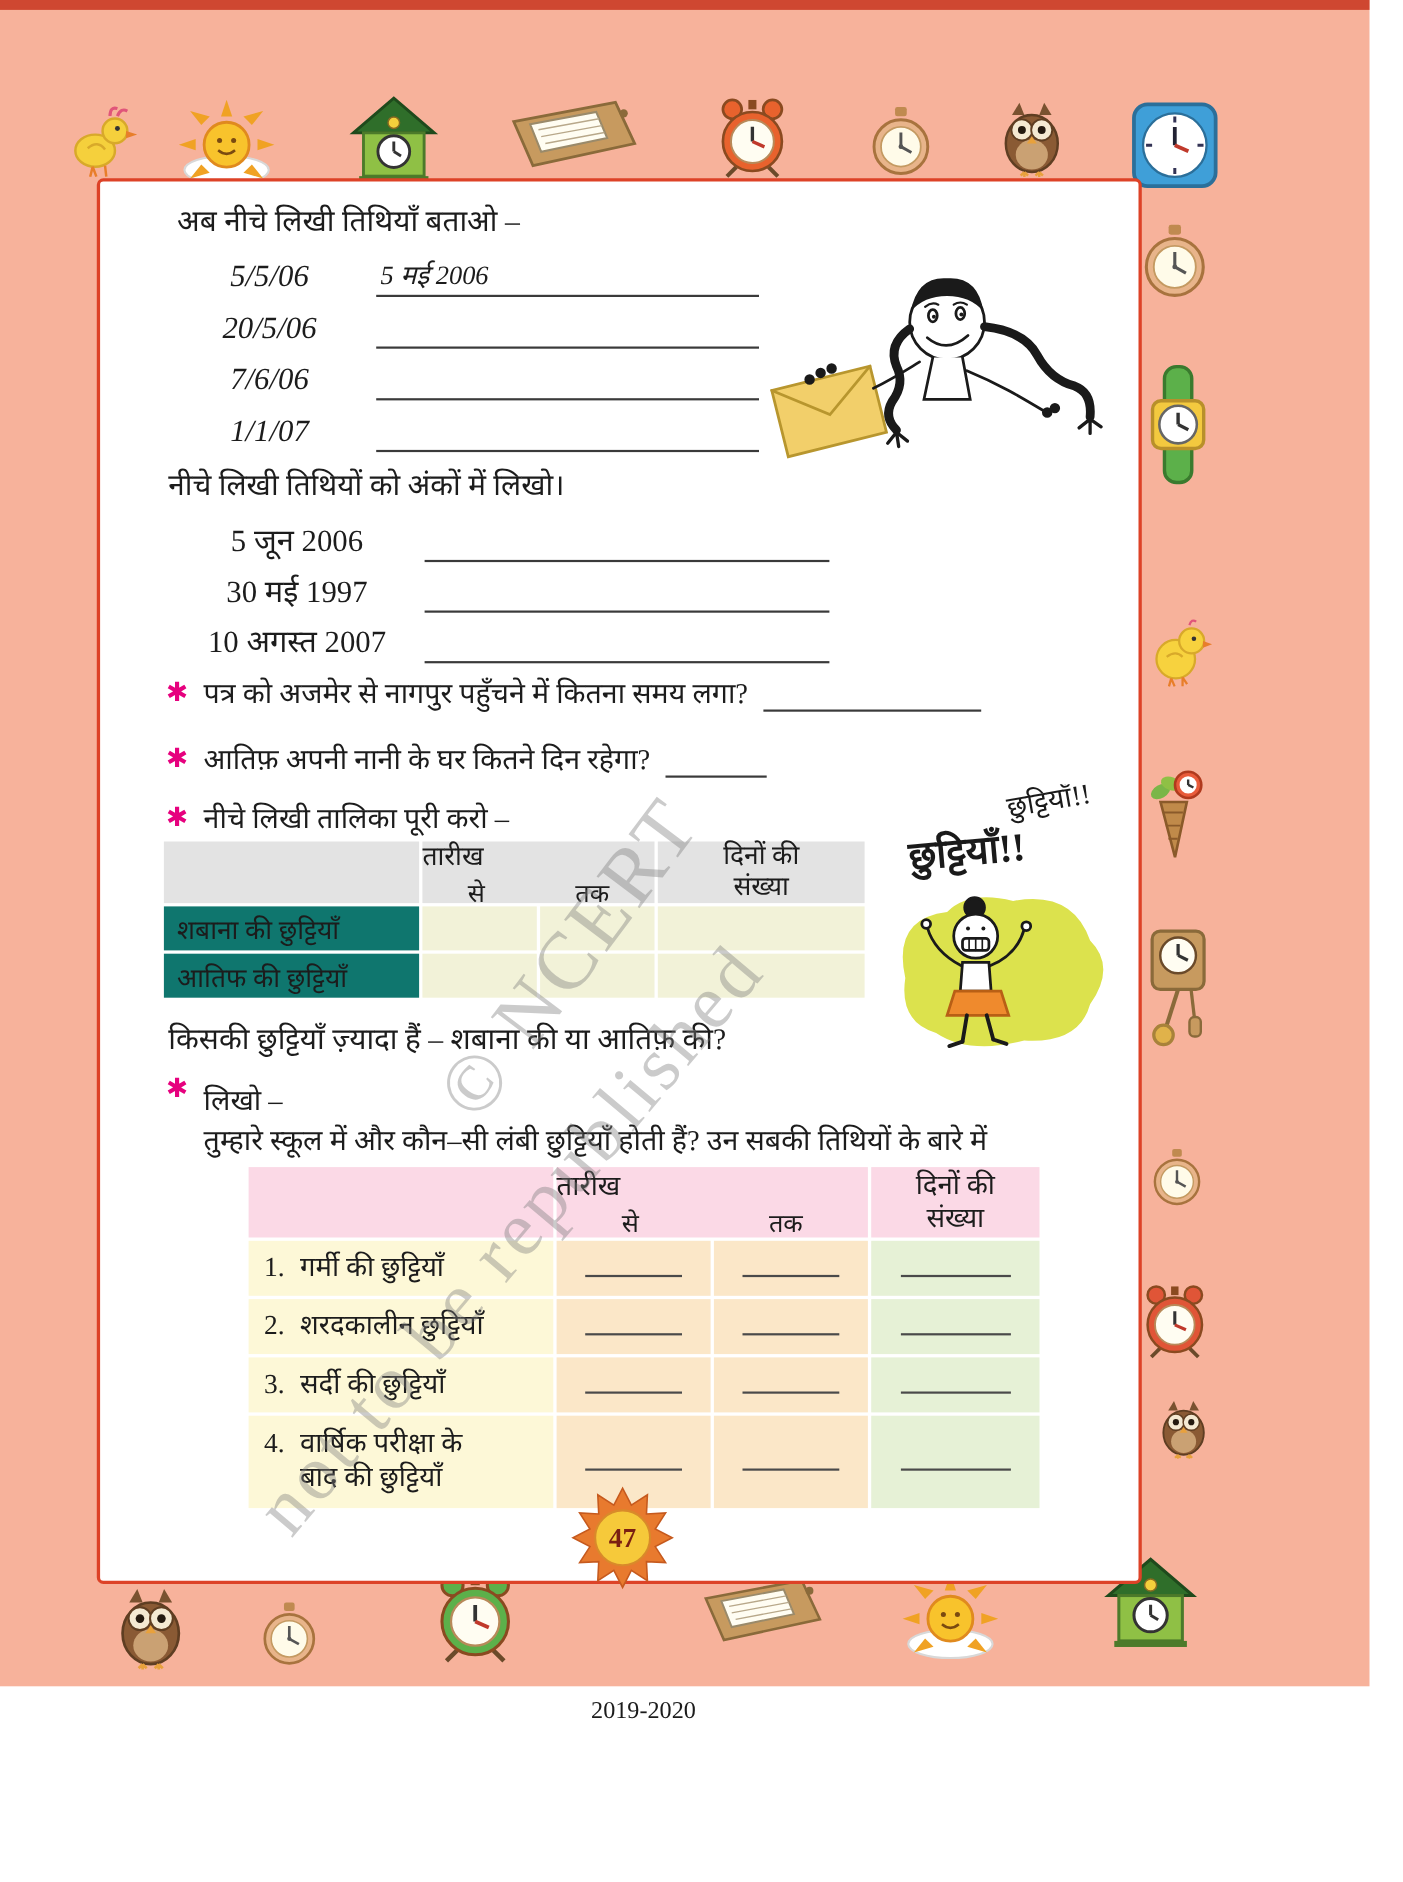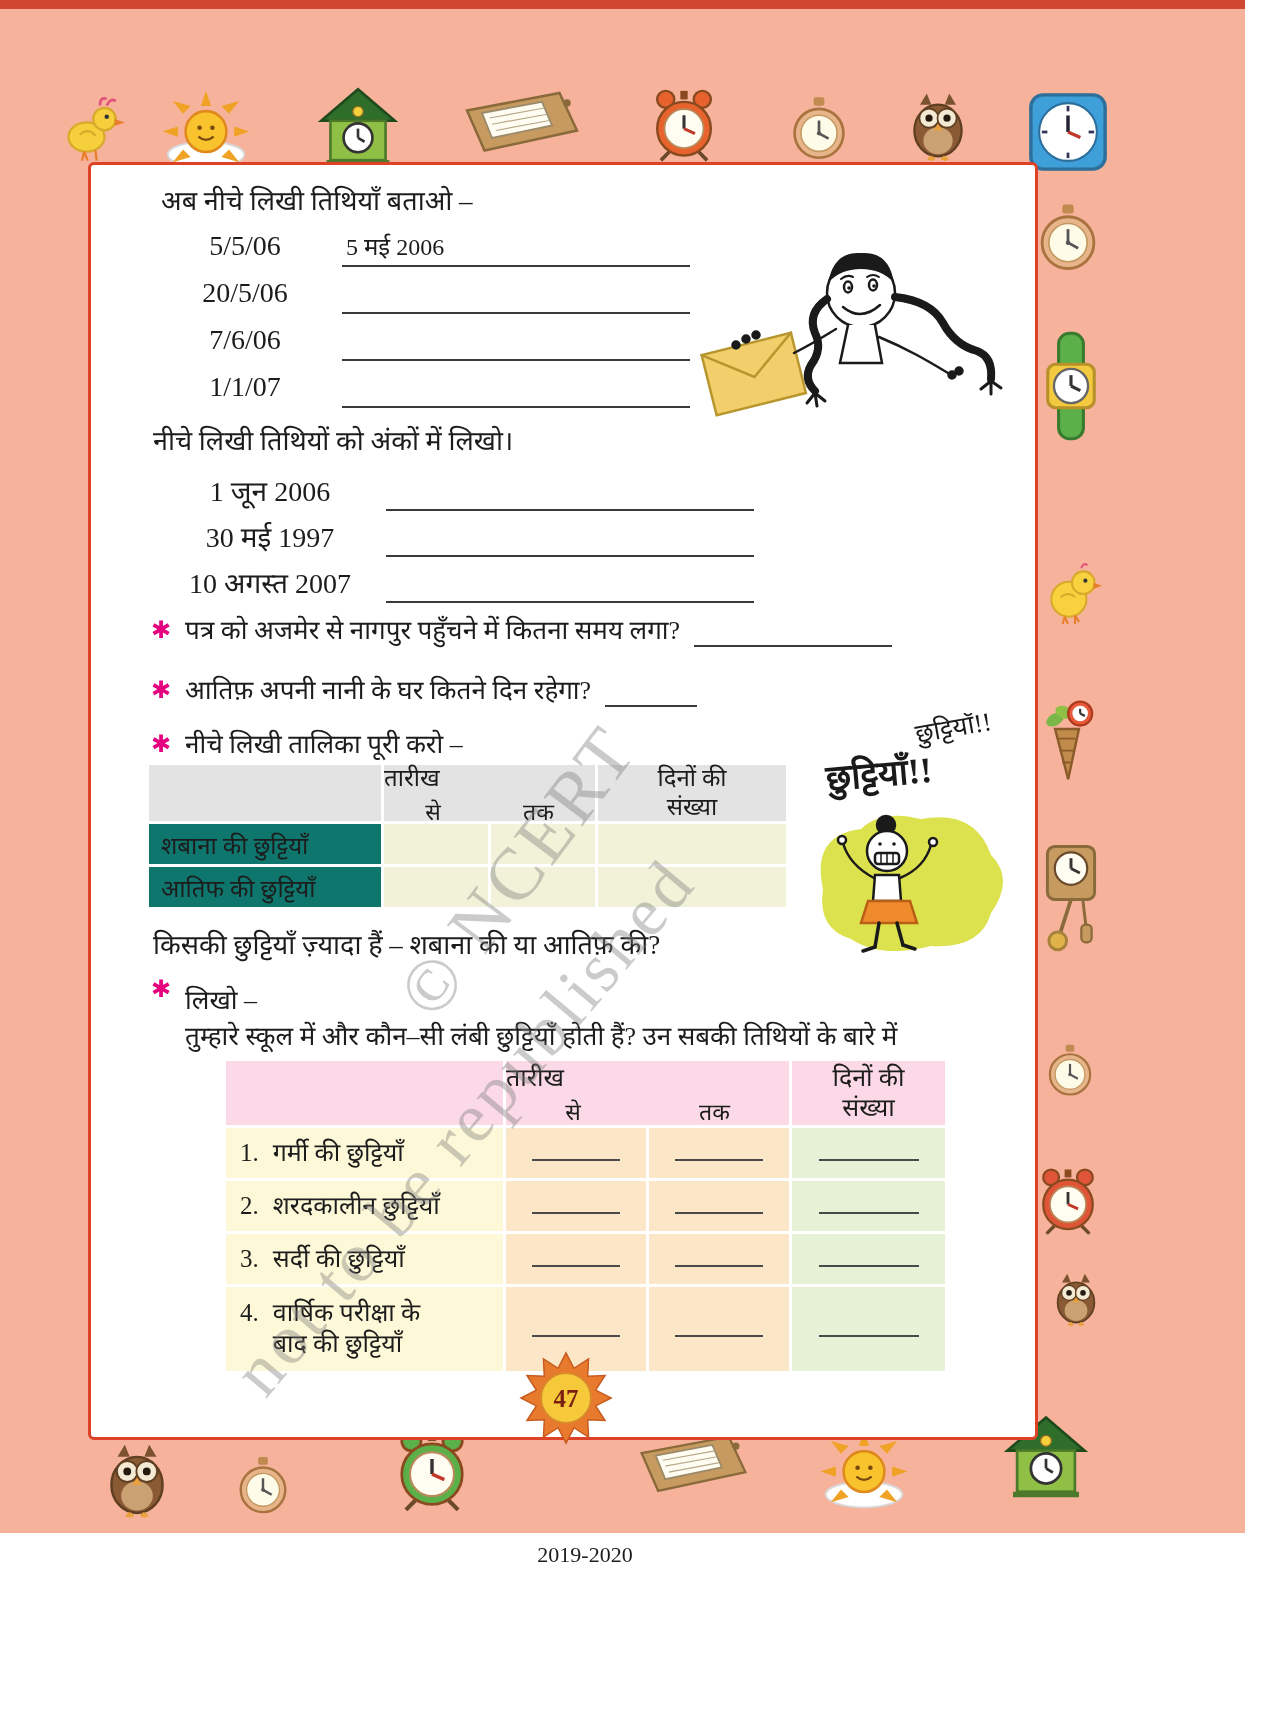--- a/index.html
+++ b/index.html
@@ -8,21 +8,21 @@
   .page { position:relative; width:1275px; height:1711px; background:#fff; overflow:hidden;padding-left:48px; }
   .frame { position:absolute; left:0; top:0; width:1245px; height:1533px; background:#f7b29b; }
   .topstrip { position:absolute; left:0; top:0; width:1245px; height:9px; background:#cf4731; }
   .content { position:absolute; left:88px; top:162px; width:950px; height:1278px; background:#fff;
              border:3px solid #dd4227; border-radius:6px; }
   .ic { position:absolute; }
   .ic svg { width:100%; height:100%; display:block; }
 
   .h { position:absolute; font-size:27px; }
   .list { position:absolute; }
-  .date-row { display:flex; align-items:center; height:47px; }
+  .date-row { display:flex; align-items:flex-end; height:47px;font-style:italic; }
   .date-label { display:inline-block; width:118px; text-align:center; font-size:28px; padding-bottom:2px; }
   .answer-line { position:relative; display:inline-block; width:348px; margin-left:38px;
                  border-bottom:2px solid #3a3a3a; height:40px; }
   .answer-text { position:absolute; left:4px; bottom:3px; font-size:24px; }
   .date-row2 { display:flex; align-items:flex-end; height:46px; }
   .date-label2 { display:inline-block; width:208px; text-align:center; font-size:28px; padding-bottom:2px; }
   .answer-line2 { display:inline-block; width:368px; margin-left:12px; border-bottom:2px solid #3a3a3a; height:38px; }
 
   .q { position:absolute; display:flex; align-items:flex-end; gap:14px; font-size:26px; }
   .bullet { color:#e6017e; font-size:24px; padding-bottom:3px; }
@@ -361,21 +361,21 @@
         <path d="M203,112 C232,124 252,136 272,148"></path>
         <circle cx="276" cy="150" r="3.5" fill="#1a1a1a"></circle>
         <circle cx="283" cy="146" r="3.5" fill="#1a1a1a"></circle>
       </g>
     </svg>
 
     <div class="h" style="left:62px;top:256px">नीचे लिखी तिथियों को अंकों में लिखो।</div>
 
     <div class="list" style="left:75px;top:300px">
       <div class="date-row2">
-        <span class="date-label2">1 जून 2006</span>
+        <span class="date-label2">5 जून 2006</span>
         <span class="answer-line2"></span>
       </div>
       <div class="date-row2">
         <span class="date-label2">30 मई 1997</span>
         <span class="answer-line2"></span>
       </div>
       <div class="date-row2">
         <span class="date-label2">10 अगस्त 2007</span>
         <span class="answer-line2"></span>
       </div>

